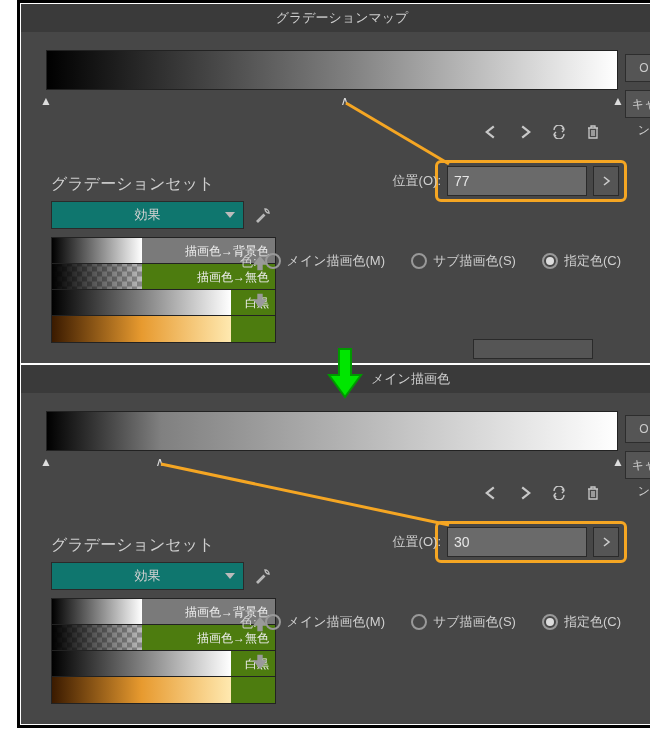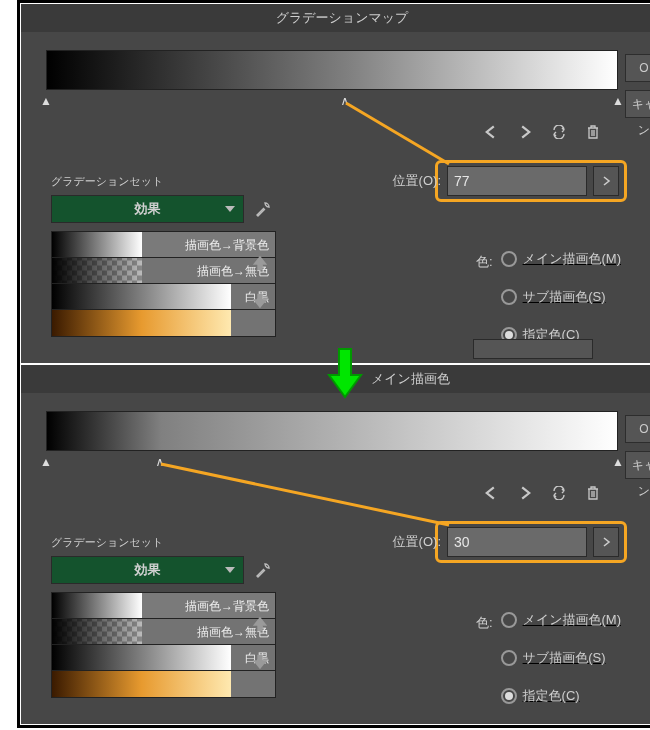--- a/index.html
+++ b/index.html
@@ -17,37 +17,37 @@
   .btn-col { position: absolute; right: 0; top: 50px; width: 38px; }
   .btn-col .b { height: 28px; margin-bottom: 8px; border: 1px solid #2d2d2d; background: #555; color: #ccc; font-size: 12px; text-align: center; line-height: 26px; }
   .icon-row { position: absolute; right: 60px; top: 118px; display: flex; gap: 14px; align-items: center; }
   .icon-row .ic { width: 20px; height: 20px; color: #c8c8c8; display: flex; align-items: center; justify-content: center; }
   .pos-row { position: absolute; right: 44px; top: 162px; display: flex; align-items: center; gap: 6px; }
   .pos-label { color: #cfcfcf; font-size: 13px; }
   .pos-field { width: 140px; height: 30px; background: #6a6a6a; border: 1px solid #2a2a2a; color: #e6e6e6; font-size: 14px; padding: 0 6px; display: flex; align-items: center; }
   .pos-arrow { width: 26px; height: 30px; background: #555; border: 1px solid #2a2a2a; color: #ccc; display: flex; align-items: center; justify-content: center; }
   .pos-hl { position: absolute; border: 3px solid #f5a623; border-radius: 6px; pointer-events: none; }
   .gset { position: absolute; left: 30px; top: 170px; width: 225px; }
-  .gset-title { color: #cfcfcf; font-size: 11px; margin-bottom: 6px; }
+  .gset-title { color: #cfcfcf; font-size: 16px; margin-bottom: 6px; }
   .gset-sel { display: flex; gap: 6px; align-items: center; margin-bottom: 8px; }
-  .gset-dd { flex: 1; height: 28px; background: #14532d; border: 1px solid #2a2a2a; color: #d0d0d0; font-size: 13px; display: flex; align-items: center; justify-content: center; position: relative; font-weight: bold; }
+  .gset-dd { flex: 1; height: 28px; background: #0f766e; border: 1px solid #2a2a2a; color: #d0d0d0; font-size: 13px; display: flex; align-items: center; justify-content: center; position: relative; }
   .gset-dd:after { content: ""; position: absolute; right: 8px; top: 50%; width: 0; height: 0; border-left: 5px solid transparent; border-right: 5px solid transparent; border-top: 6px solid #bbb; transform: translateY(-50%); }
   .wrench { width: 26px; height: 26px; color: #bbb; display: flex; align-items: center; justify-content: center; }
   .gset-list { border: 1px solid #222; }
   .gset-item { height: 26px; display: flex; align-items: center; background: #3a3a3a; border-bottom: 1px solid #222; }
   .gset-item:last-child { border-bottom: none; }
   .gset-sw { width: 90px; height: 100%; }
-  .gset-item .lab { flex: 1; background: #737373; color: #eee; font-size: 12px; text-align: right; padding-right: 6px; line-height: 26px; height: 100%; }
+  .gset-item .lab { flex: 1; background: #4d7c0f; color: #eee; font-size: 12px; text-align: right; padding-right: 6px; line-height: 26px; height: 100%; }
   .gset-item.sel .lab { background: #7a7a7a; }
   .gset-item .lab.short { flex: 0 0 44px; }
   .ud-btns { position: absolute; left: 228px; top: 248px; display: flex; flex-direction: column; gap: 16px; }
   .ud-btns .arw { width: 22px; height: 22px; color: #9a9a9a; display: flex; align-items: center; justify-content: center; }
   .color-group { position: absolute; right: 42px; top: 246px; display: flex; gap: 8px; }
   .color-label { color: #cfcfcf; font-size: 13px; padding-top: 3px; }
-  .radios { display: flex; flex-direction: column; gap: 20px; text-decoration: underline; }
+  .radios { display: flex; flex-direction: row; gap: 26px; }
   .radio { display: flex; align-items: center; gap: 6px; color: #cfcfcf; font-size: 13px; }
   .radio .dot { width: 16px; height: 16px; border-radius: 50%; border: 2px solid #999; display: flex; align-items: center; justify-content: center; }
   .radio.checked .dot:after { content: ""; width: 8px; height: 8px; border-radius: 50%; background: #ddd; }
   .bottom-btn { position: absolute; bottom: 4px; right: 70px; width: 120px; height: 20px; background: #555; border: 1px solid #2a2a2a; }
   .line-ann { position: absolute; pointer-events: none; }
   .down-arrow { position: absolute; left: 305px; top: 342px; z-index: 10; width: 40px; height: 56px; display:flex; align-items:center; justify-content:center; color: #00e600; }
   svg { display: block; }
 </style>
 </head>
 <body>

